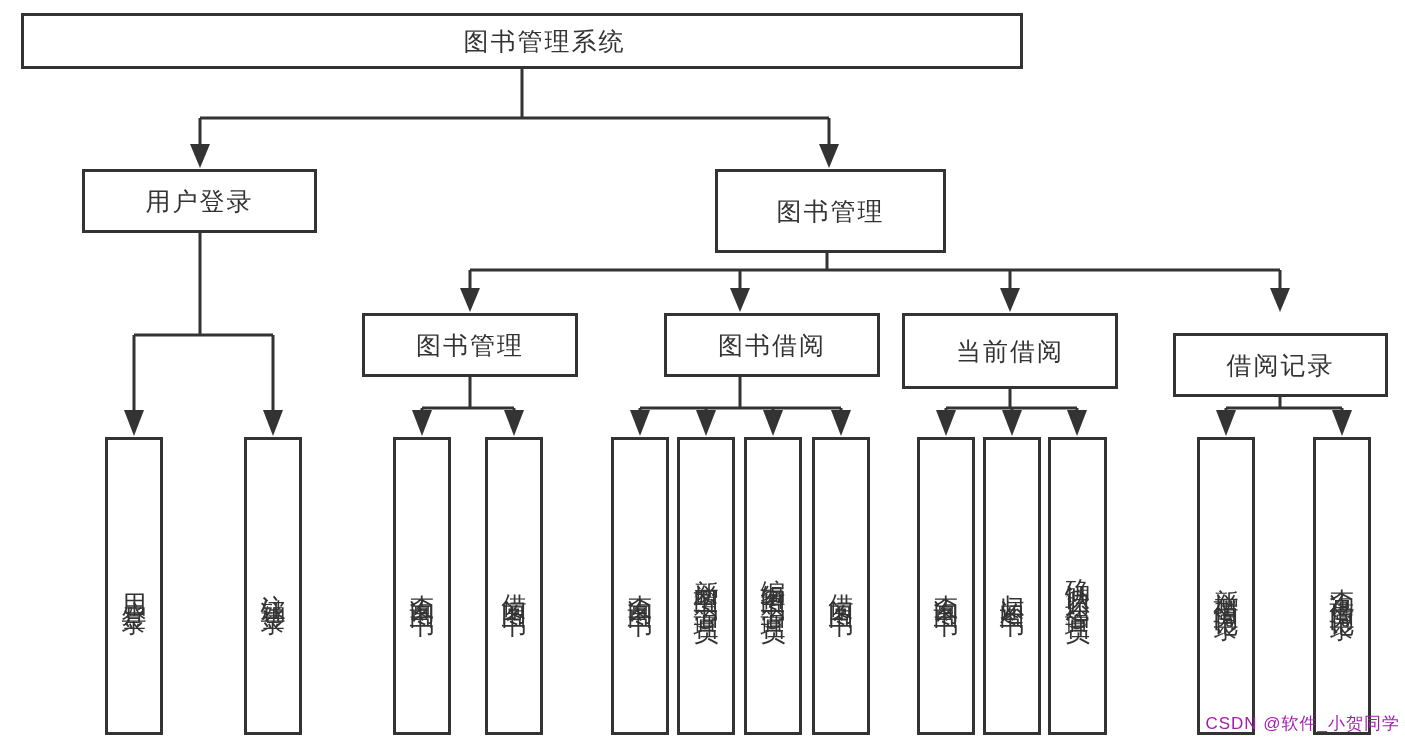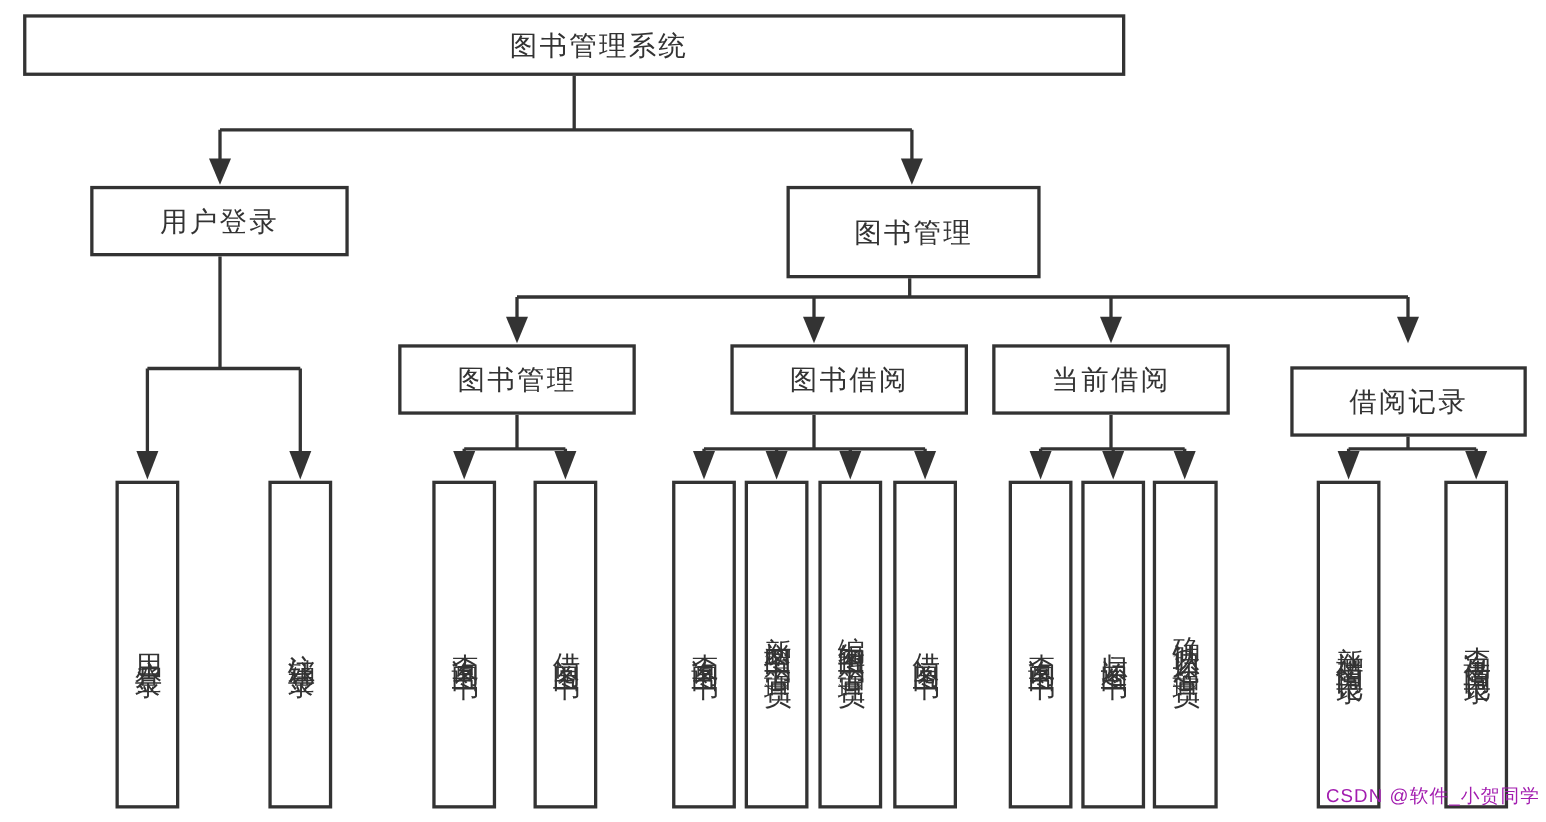--- a/index.html
+++ b/index.html
@@ -125,21 +125,21 @@
   <div class="box h" style="left:694px; top:169px; width:231px; height:84px;margin-left:21px;">
     <span class="lbl">图书管理</span>
   </div>
 
   <div class="box h" style="left:362px; top:313px; width:216px; height:64px;">
     <span class="lbl">图书管理</span>
   </div>
   <div class="box h" style="left:664px; top:313px; width:216px; height:64px;">
     <span class="lbl">图书借阅</span>
   </div>
-  <div class="box h" style="left:902px; top:313px; width:216px; height:64px;">
+  <div class="box h" style="left:902px; top:313px; width:216px; height:76px;">
     <span class="lbl">当前借阅</span>
   </div>
   <div class="box h" style="left:1173px; top:313px; width:215px; height:64px;margin-top:20px;">
     <span class="lbl">借阅记录</span>
   </div>
 
   <div class="box v" style="left:105px; top:437px; width:58px; height:298px;">
     <span class="lbl">用户登录</span>
   </div>
   <div class="box v" style="left:244px; top:437px; width:58px; height:298px;">

